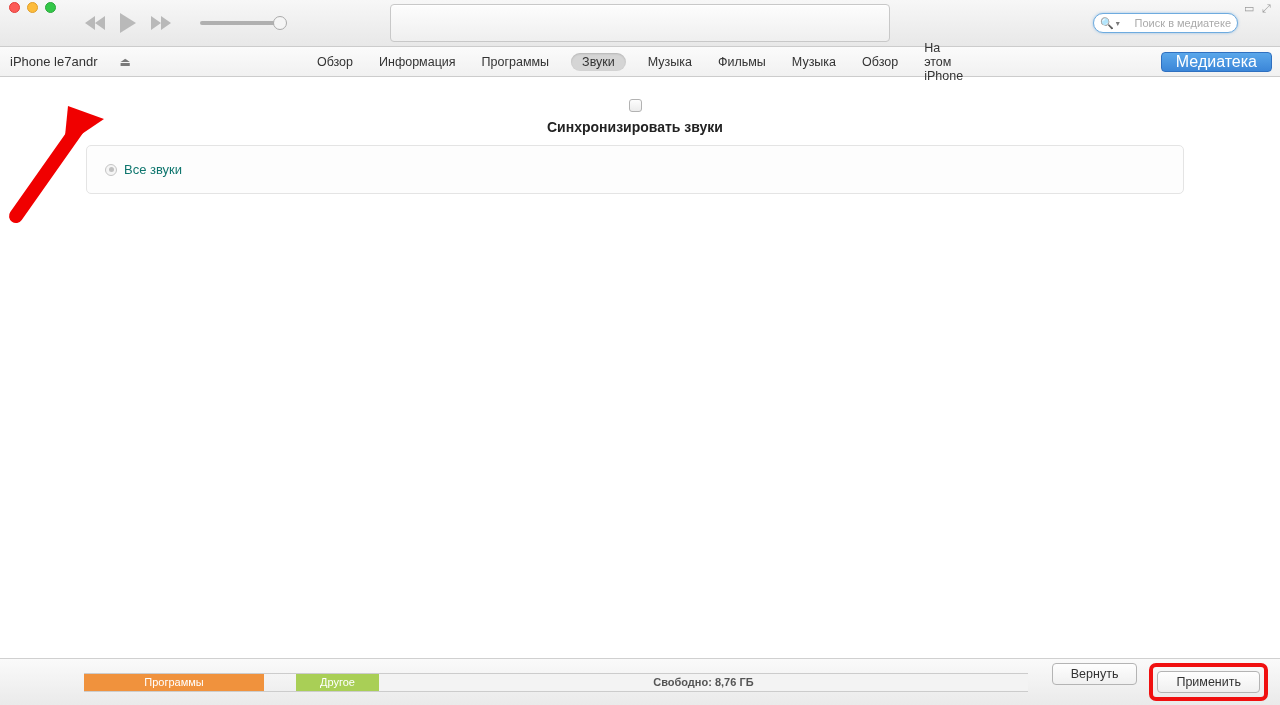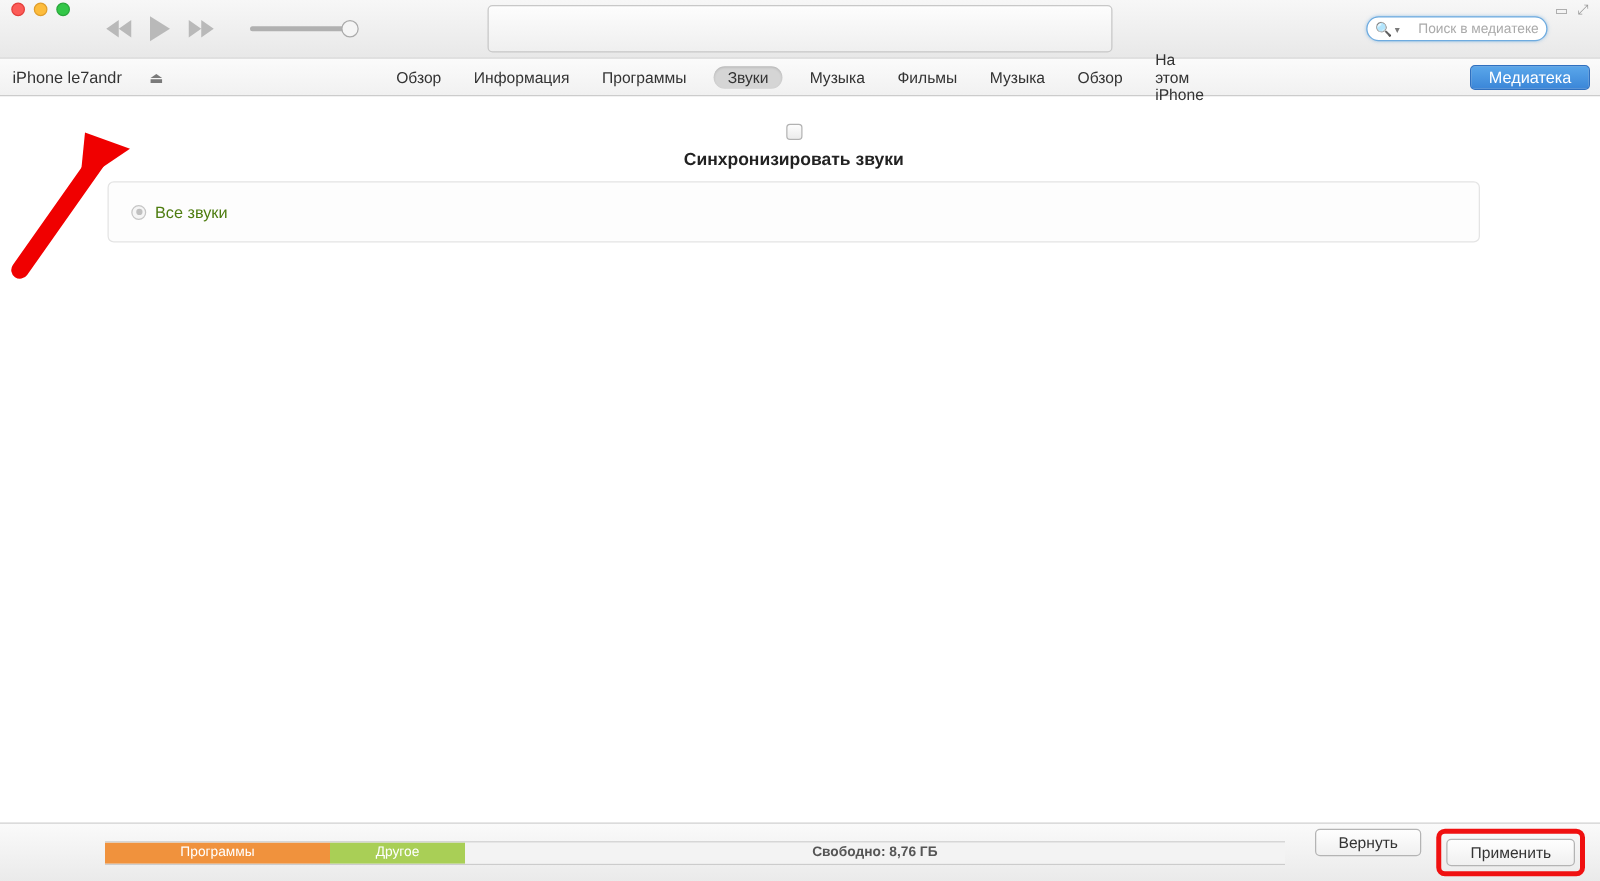--- a/index.html
+++ b/index.html
@@ -158,21 +158,21 @@
     }
     .library-btn {
       position: absolute;
       right: 8px;
       height: 20px;
       padding: 0 14px;
       background: linear-gradient(to bottom, #5aa7ea 0%, #3b86d8 100%);
       color: #fff;
       border: 1px solid #2f70c0;
       border-radius: 4px;
-      font-size: 13px;
+      font-size: 16px;
       display: flex;
       align-items: center;
       cursor: pointer;
     }
 
     
     .content {
       padding: 22px 96px 0 86px;
       position: relative;
     }
@@ -221,21 +221,21 @@
       content: '';
       width: 5px;
       height: 5px;
       background: #c0c0c0;
       border-radius: 50%;
     }
     .radio-label {
       color: #b4b4b4;
       font-size: 13px;
     }
-    .radio-label.sel { color: #4d7c0f; }
+    .radio-label.sel { color: #0f766e; }
 
     
     .arrow-overlay {
       position: absolute;
       left: 6px;
       top: 86px;
       pointer-events: none;
     }
 
     
@@ -265,21 +265,21 @@
       height: 100%;
       display: flex;
       align-items: center;
       justify-content: center;
       color: #fff;
       font-size: 11px;
       font-weight: 500;
       white-space: nowrap;
     }
     .seg-apps { background: #f0923d; width: 180px; }
-    .seg-other { background: #a9cf56; width: 108px; }
+    .seg-other { background: #a9cf56; width: 83px; margin-left: 32px; }
     .seg-free {
       background: #f3f3f3;
       flex: 1;
       color: #555;
       font-weight: 600;
     }
     .bottom-buttons {
       display: flex;
       gap: 12px;
       margin-left: 24px;

